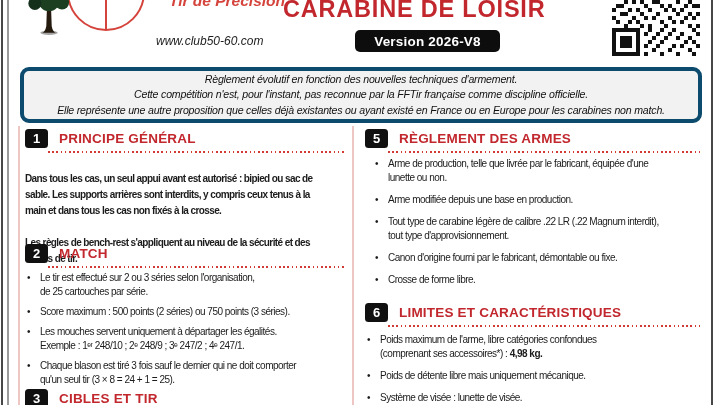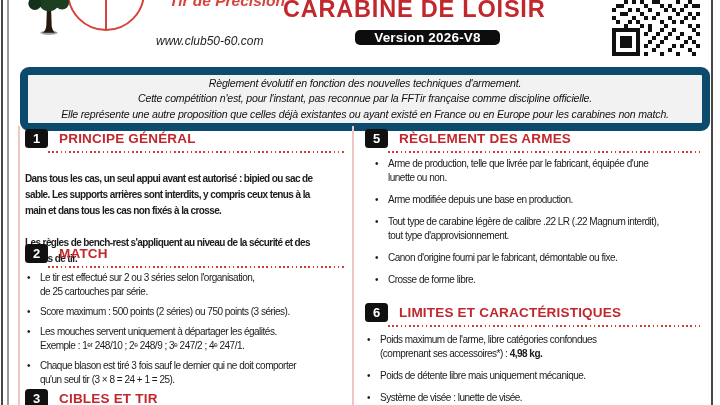--- a/index.html
+++ b/index.html
@@ -14,28 +14,28 @@
   
   .scope{position:absolute;left:67px;top:-47px;width:78px;height:78px;border:2.5px solid #d5443c;
          border-radius:50%;box-sizing:border-box;background:#fff;}
   .scope .vline{position:absolute;left:50%;top:0;bottom:0;width:2.5px;margin-left:-1.25px;background:#d5443c;}
   .tree{position:absolute;left:27px;top:-15px;width:44px;height:50px;z-index:2;}
   .club-name{position:absolute;left:169px;top:-8px;font-size:15.5px;font-weight:bold;font-style:italic;
              color:#d5443c;white-space:nowrap;}
   .website{position:absolute;left:156px;top:34px;font-size:12px;font-style:italic;color:#1d1d1d;white-space:nowrap;}
   .doc-title{position:absolute;left:283px;top:-4px;font-size:23.5px;font-weight:bold;letter-spacing:0.8px;
              color:#c1272d;white-space:nowrap;}
-  .version-badge{position:absolute;left:355px;top:30px;width:145px;height:15px;background:#0d0d0d;color:#fff;
+  .version-badge{position:absolute;left:355px;top:30px;width:145px;height:22px;background:#0d0d0d;color:#fff;
              border-radius:5px;display:flex;align-items:center;justify-content:center;
              font-size:13.5px;font-weight:bold;letter-spacing:0.2px;}
   .qr{position:absolute;left:612px;top:-16px;width:88px;height:72px;}
 
   
   .notice{position:absolute;left:20px;top:67px;width:674px;height:48px;background:#f2f2f2;
-          border:8px solid #0c4a6e;border-radius:9px;display:flex;flex-direction:column;
+          border:4px solid #0c4a6e;border-radius:9px;display:flex;flex-direction:column;
           justify-content:center;text-align:center;font-style:italic;font-size:10.6px;
           line-height:15.5px;color:#111;letter-spacing:-0.2px;}
 
   
   .vsep{position:absolute;top:126px;width:2px;height:279px;background:#eec6c3;}
   .vsep.left{left:18px;}
   .vsep.mid{left:352px;}
 
   
   .sec-head{position:absolute;}

